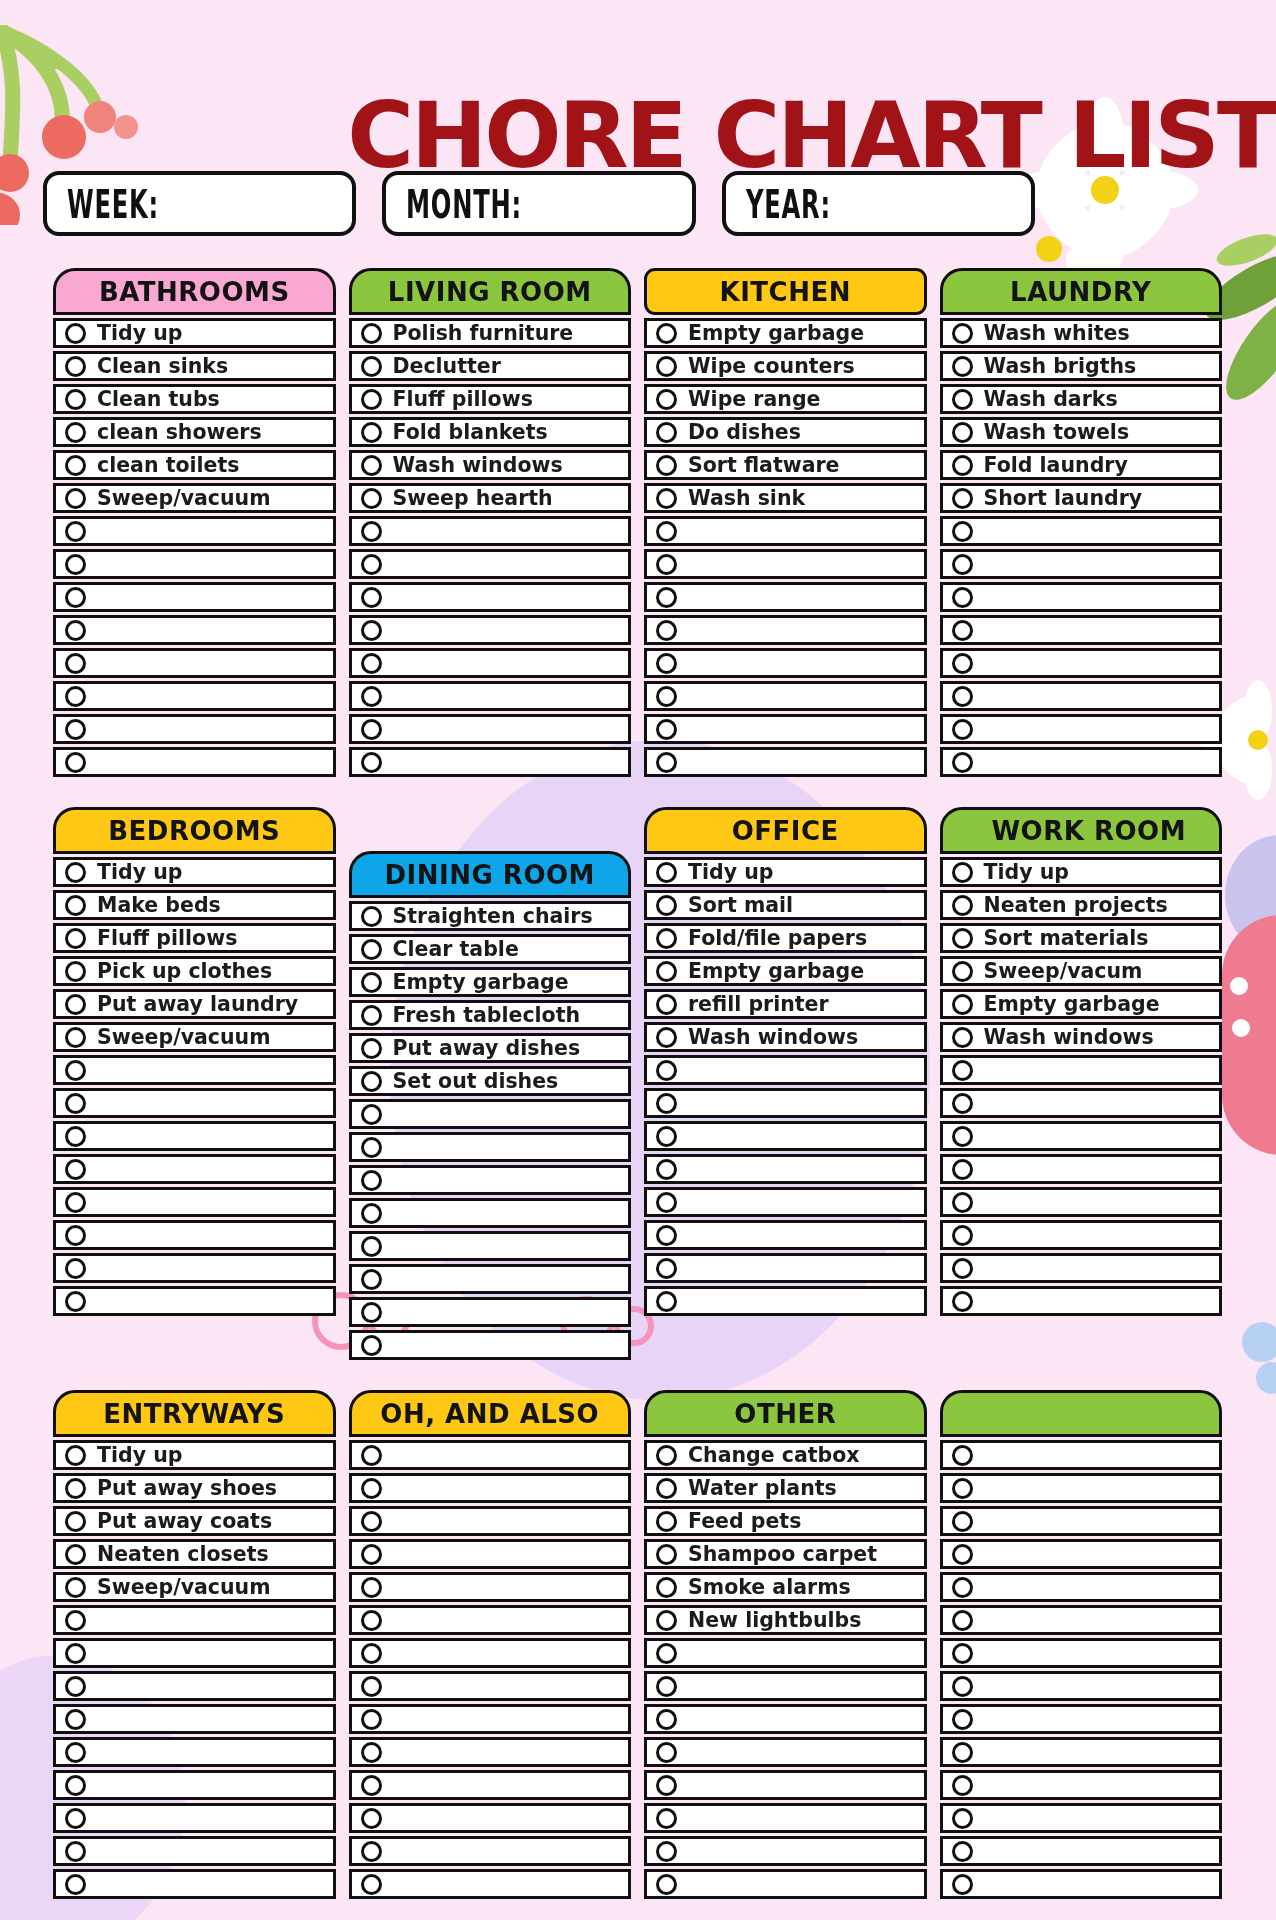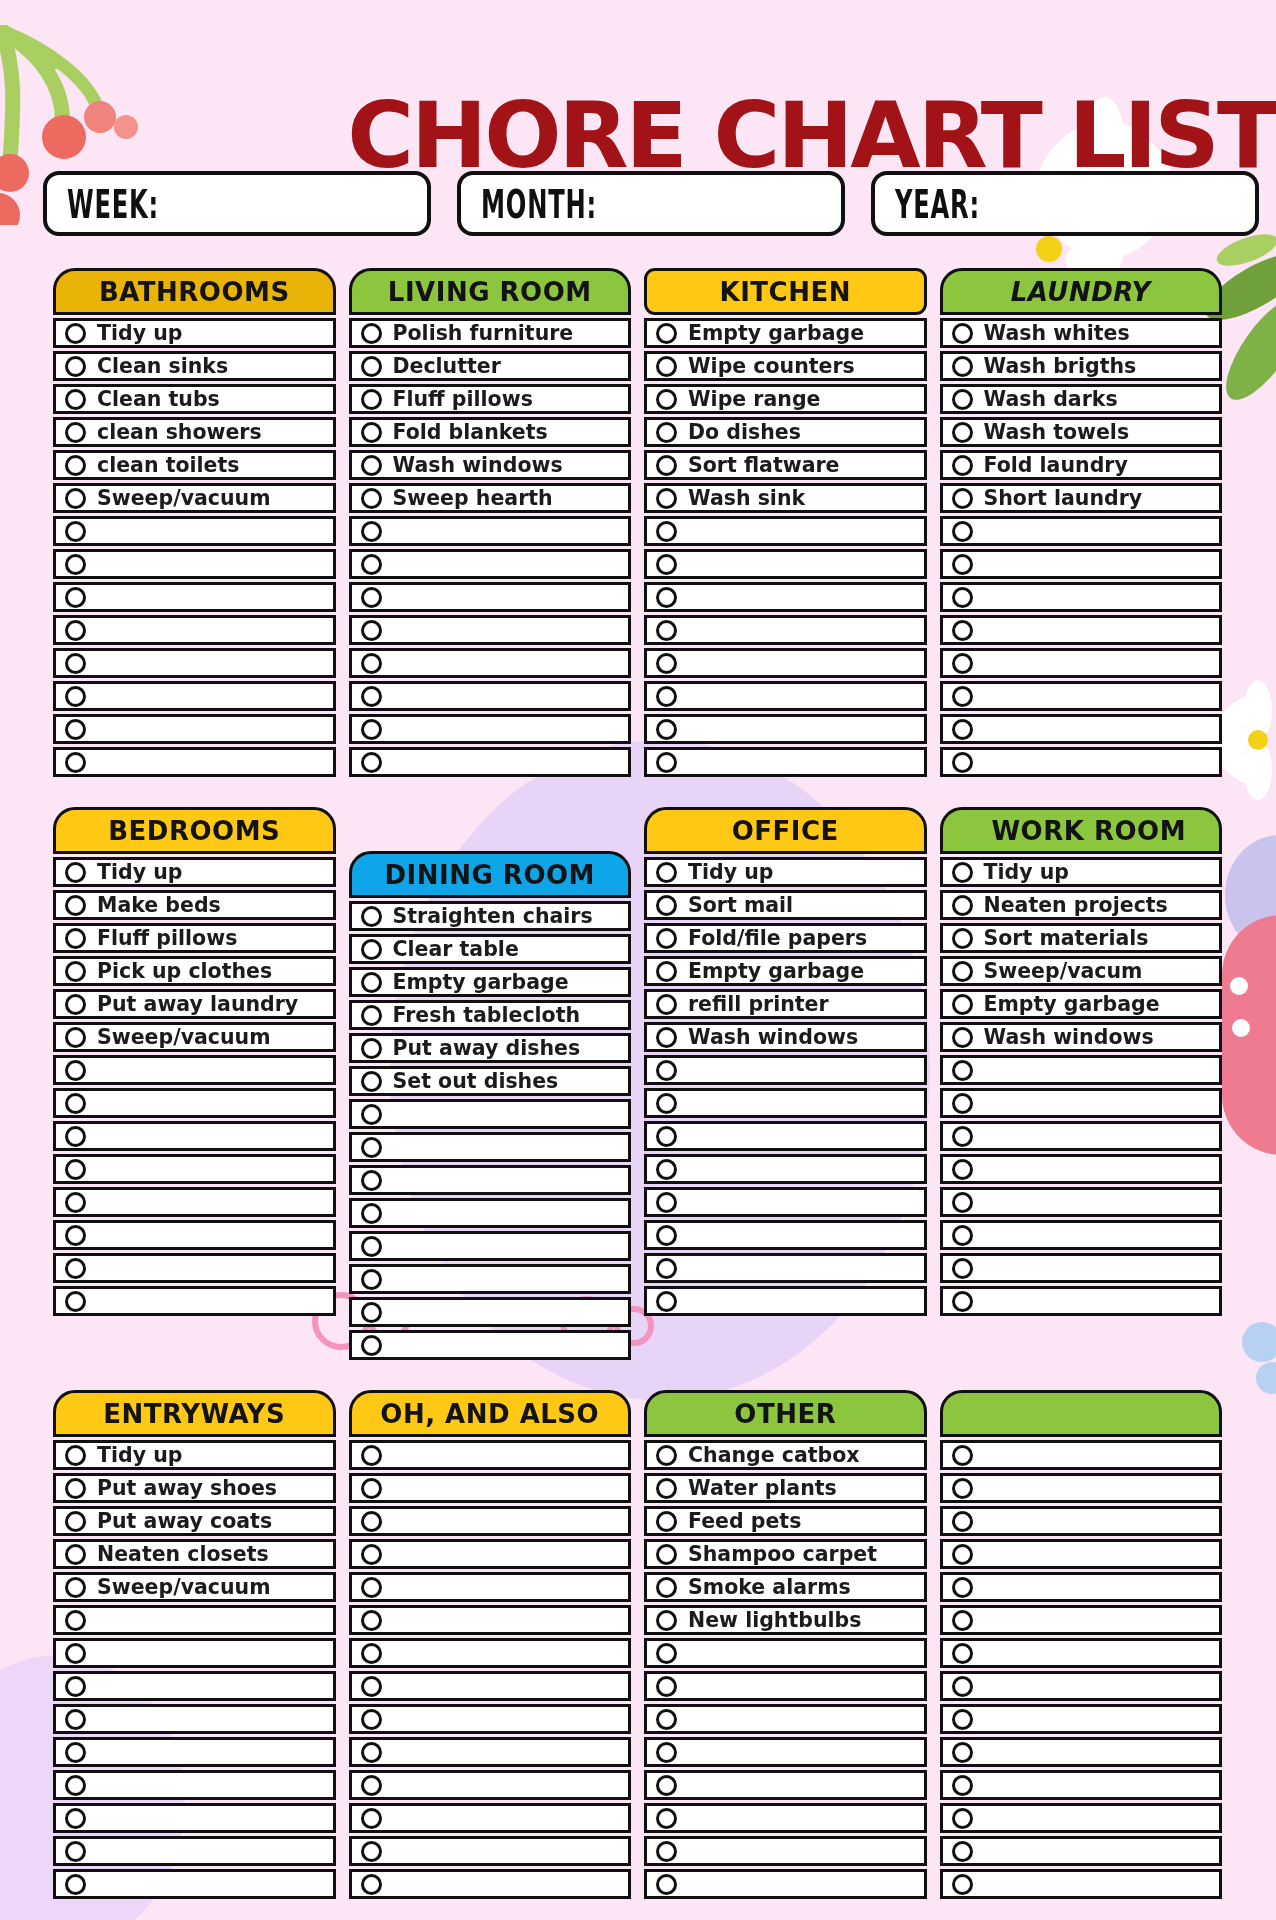--- a/index.html
+++ b/index.html
@@ -32,21 +32,21 @@
     position:absolute;z-index:1;
     top:22px;left:0;width:100%;
     box-sizing:border-box;padding-left:40px;
     text-align:right;
     font-size:91px;font-weight:bold;letter-spacing:-3px;
     color:#A11316;white-space:nowrap;
   }
   
   .fields{
     position:absolute;z-index:2;
-    left:43px;top:171px;width:1216px;
+    left:43px;top:171px;width:992px;
     display:flex;gap:26px;
   }
   .field{
     flex:1;height:65px;
     background:#fff;border:4px solid #101010;border-radius:16px;
     display:flex;align-items:center;padding-left:20px;
     box-sizing:border-box;
   }
   .field-label{
     font-size:31px;font-weight:bold;color:#101010;
@@ -163,21 +163,21 @@
     <div class="field">
       <span class="field-label">MONTH:</span>
     </div>
     <div class="field">
       <span class="field-label">YEAR:</span>
     </div>
   </div>
 
   <div class="grid" id="grid">
   <section class="card">
-    <header class="card-header" style="background: #eab308; text-align: right;">
+    <header class="card-header" style="background: #f9a8d4; text-align: right;">
       <span class="card-title">BATHROOMS</span>
     </header>
     <div class="rows">
   <div class="row">
     <span class="checkbox"></span>
     <span class="row-label">Tidy up</span>
   </div>
 
   <div class="row">
     <span class="checkbox"></span>
@@ -394,21 +394,21 @@
   </div>
 
   <div class="row">
     <span class="checkbox"></span>
     <span class="row-label"></span>
   </div>
 </div>
   </section>
 
   <section class="card">
-    <header class="card-header" style="background: rgb(140, 198, 62); font-style: italic;">
+    <header class="card-header" style="background: rgb(140, 198, 62);">
       <span class="card-title">LAUNDRY</span>
     </header>
     <div class="rows">
   <div class="row">
     <span class="checkbox"></span>
     <span class="row-label">Wash whites</span>
   </div>
 
   <div class="row">
     <span class="checkbox"></span>

